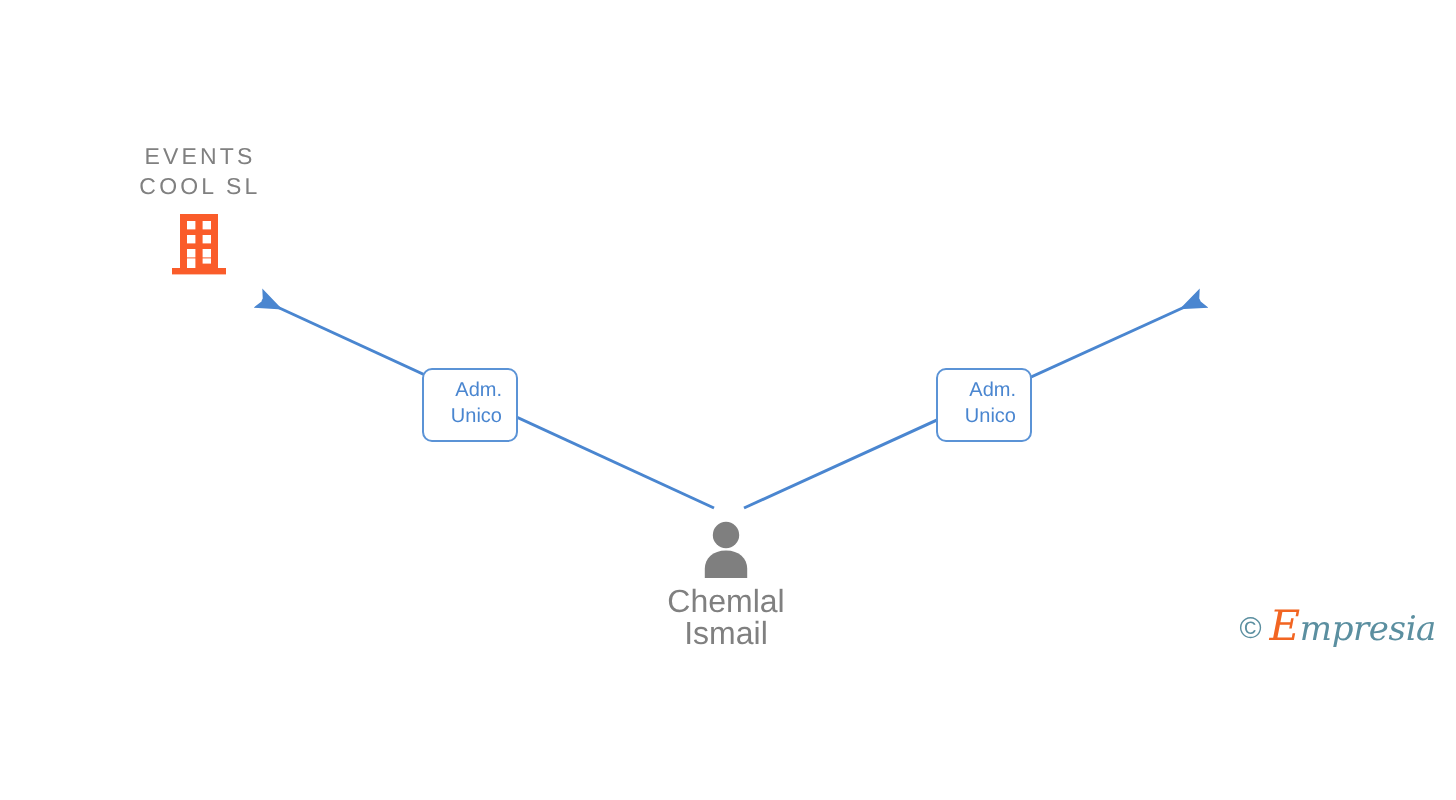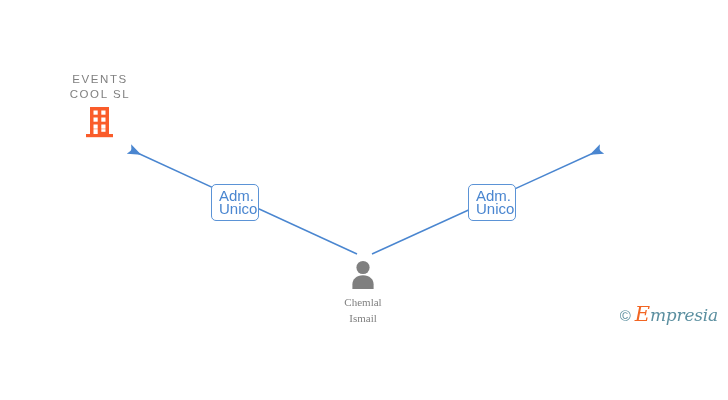--- a/index.html
+++ b/index.html
@@ -54,33 +54,32 @@
   #node-ml86 {
     left: 551px;
     top: 79px;
   }
   #node-person {
     left: 283px;
     top: 255px;
   }
   #node-person .node-label {
     margin-top: 5px;
-    font-size: 11px;
+    font-size: 16px;
     line-height: 16px;
-    font-family: Liberation Serif, serif;
   }
 
   
   .edge-label {
     position: absolute;
     border: 1.6px solid #5b93d6;
     border-radius: 5px;
     background: #ffffff;
     color: #4a86d0;
-    font-size: 15px;
+    font-size: 10px;
     line-height: 13px;
     text-align: right;
     padding: 4px 7px 5px 7px;
     white-space: pre-line;
     box-sizing: border-box;
   }
   #edge-label-left {
     left: 211px;
     top: 184px;
     width: 48px;

